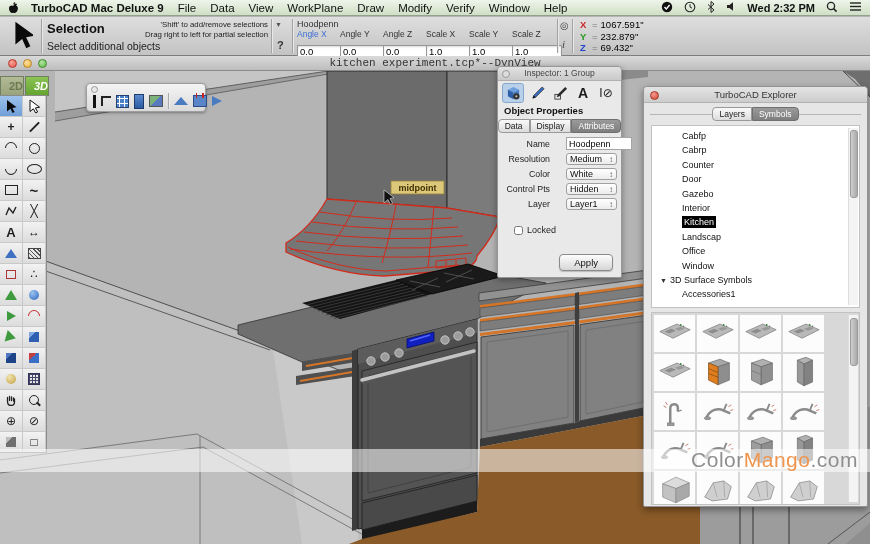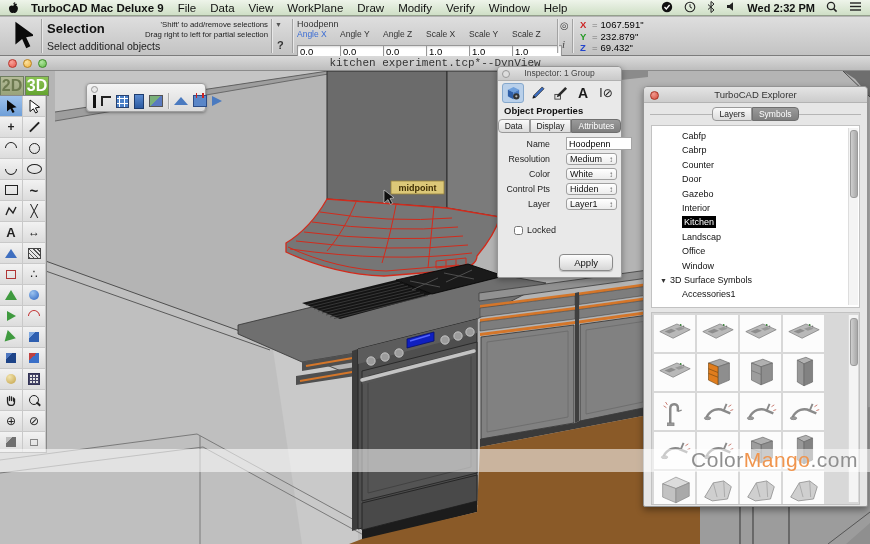--- a/index.html
+++ b/index.html
@@ -43,23 +43,23 @@
     background:linear-gradient(#dadada,#bdbdbd);border-bottom:1px solid #8b8b8b;}
   .tlight{position:absolute;top:3px;width:9px;height:9px;border-radius:50%;box-sizing:border-box;}
   .tl-red{left:8px;background:radial-gradient(circle at 35% 30%,#f8a49b,#e6564a);border:1px solid #b8352c;}
   .tl-yel{left:23px;background:radial-gradient(circle at 35% 30%,#fbe2a0,#f0b13e);border:1px solid #b9821d;}
   .tl-grn{left:38px;background:radial-gradient(circle at 35% 30%,#b2e6a2,#62ba46);border:1px solid #3e8a28;}
   #doc-title{position:absolute;top:1px;left:0;width:100%;text-align:center;font-size:11px;color:#333;font-family:Liberation Mono, monospace;}
   
   #canvas{position:absolute;top:71px;left:0;width:870px;height:473px;}
   
   #modes{position:absolute;left:0;top:76px;display:flex;z-index:5;}
-  .modebtn{width:22px;height:18px;text-align:center;line-height:18px;font-size:16px;font-weight:bold;border:1px solid #6f7f5f;}
+  .modebtn{width:22px;height:18px;text-align:right;line-height:18px;font-size:11px;font-weight:bold;border:1px solid #6f7f5f;}
   .mode2d{background:linear-gradient(#b4bb97,#99a37b);color:#6d7a50;}
-  .mode3d{background:linear-gradient(#8cc455,#64a42f);color:#fff;margin-left:1px;}
+  .mode3d{background:linear-gradient(#8cc455,#64a42f);color:#fff;margin-left:1px;font-style:italic;}
   #palette{position:absolute;left:0;top:95px;width:46px;z-index:5;background:#c9c9c9;
     border:1px solid #8a8a8a;border-left:none;display:grid;grid-template-columns:22px 22px;gap:1px;padding:0;}
   .pcell{width:22px;height:20px;background:linear-gradient(#f2f2f2,#dcdcdc);
     display:flex;align-items:center;justify-content:center;overflow:hidden;}
   .pcell.sel{background:linear-gradient(#9ec2ec,#6f9fd8);}
   .g{font-size:12px;color:#222;line-height:1;}
   .line-diag{width:13px;height:2px;background:#222;transform:rotate(-45deg);}
   .arc-shape{width:10px;height:10px;border:1.6px solid #222;border-radius:50%;
     border-bottom-color:transparent;border-right-color:transparent;transform:rotate(45deg);}
   .arc-shape.red{border-color:#c03030;border-bottom-color:transparent;border-right-color:transparent;}

